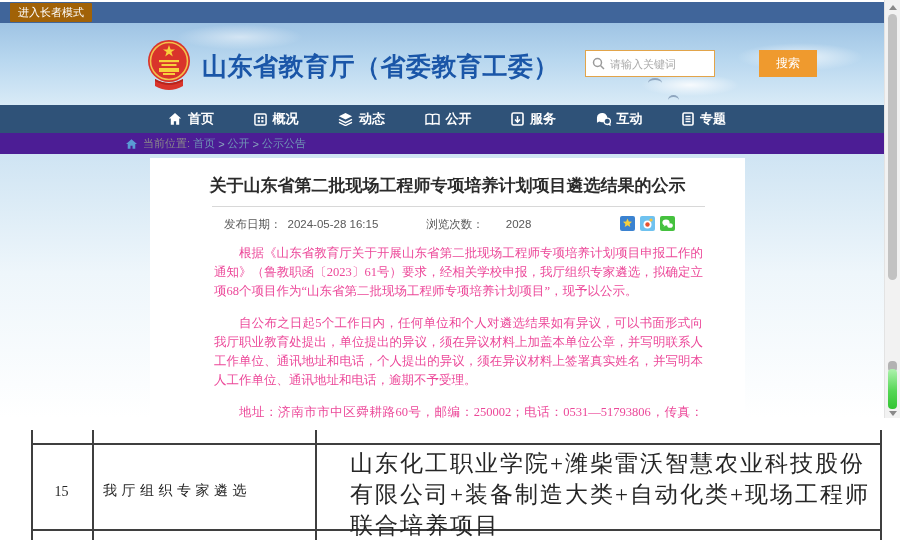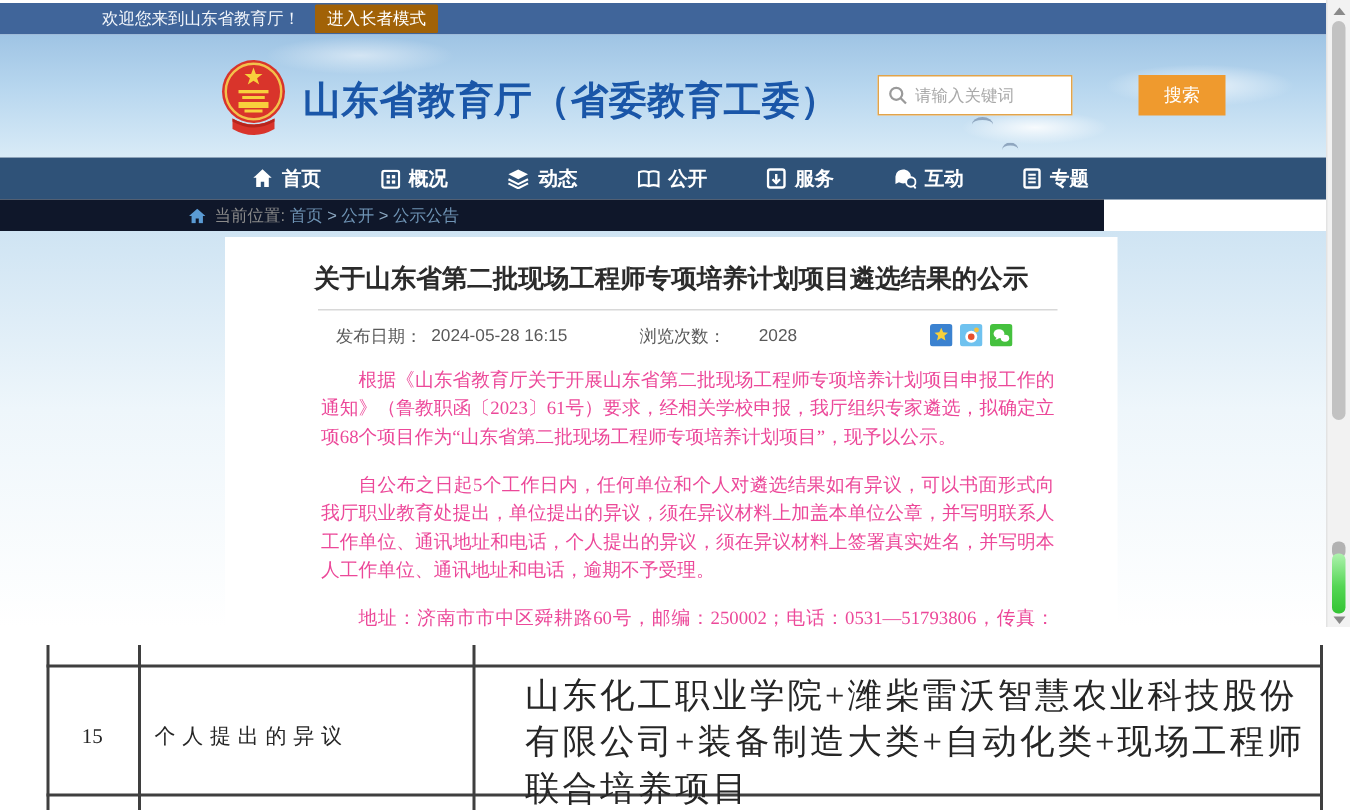--- a/index.html
+++ b/index.html
@@ -31,21 +31,21 @@
   .search-icon{position:absolute;left:7px;top:7px;}
   .search-btn{width:58px;height:27px;border:none;background:#ef9a2e;color:#fff;font-size:12px;cursor:pointer;}
   .bird{position:absolute;width:14px;height:8px;border-top:2px solid #8fa6bf;border-radius:50%;}
   
   .nav{position:absolute;top:105px;left:0;width:884px;height:28px;background:#2f5278;
        display:flex;align-items:center;justify-content:space-between;box-sizing:border-box;
        padding:0 158px 0 168px;}
   .nav-item{display:flex;align-items:center;gap:6px;color:#fff;font-size:13px;font-weight:bold;cursor:pointer;}
   .nav-item svg{display:block;}
   
-  .crumbbar{position:absolute;top:133px;left:0;width:736px;height:21px;background:#0f172a;
+  .crumbbar{position:absolute;top:133px;left:0;width:884px;height:21px;background:#4c1d95;
             display:flex;align-items:center;font-size:11px;color:#8a8a8a;}
   .crumb-home-icon{margin-left:126px;margin-right:6px;}
   .crumb-link{color:#6f94b5;cursor:pointer;}
   .crumb-sep{margin:0 3px;color:#8aa6bf;}
   
   .pagebg{position:absolute;top:154px;left:0;width:884px;height:264px;
           background:linear-gradient(180deg,#cfe4f3 0%,#eef6fb 45%,#ffffff 100%);}
   .card{position:absolute;top:158px;left:150px;width:595px;height:260px;background:#fff;}
   .art-title{text-align:center;padding-top:16px;font-size:17px;font-weight:bold;color:#2b2b2b;}
   .divider{margin:9px 40px 0 62px;border-bottom:1px solid #d8d8d8;}
@@ -77,21 +77,20 @@
   .cell-no{position:absolute;left:31px;top:66px;width:61px;text-align:center;font-size:14px;}
   .cell-school{position:absolute;left:103px;top:64px;font-size:14px;letter-spacing:4.5px;}
   .cell-project{position:absolute;left:350px;top:30px;width:524px;font-size:23px;letter-spacing:2px;line-height:31px;}
 </style>
 </head>
 <body>
 
 <div class="stage">
 
   <div class="topbar">
-    <span class="welcome">欢迎您来到山东省教育厅！</span>
     <span class="elderbtn">进入长者模式</span>
   </div>
 
   <div class="header">
     <span class="bird" style="left:648px;top:55px;"></span>
     <span class="bird" style="left:668px;top:72px;width:11px;"></span>
     <div class="brand">
       <svg class="emblem" viewBox="0 0 46 54">
         <circle cx="23" cy="22" r="21" fill="#d9342b"></circle>
         <circle cx="23" cy="22" r="18.5" fill="none" stroke="#f3c14b" stroke-width="1.6"></circle>
@@ -239,17 +238,17 @@
   </div>
 
   <div class="pdfsec">
     <span class="vline" style="left:31px;"></span>
     <span class="vline" style="left:92px;"></span>
     <span class="vline" style="left:315px;"></span>
     <span class="vline" style="left:880px;"></span>
     <span class="hline" style="top:25px;"></span>
     <span class="hline" style="top:111px;"></span>
     <div class="cell-no">15</div>
-    <div class="cell-school">个人提出的异议</div>
+    <div class="cell-school">我厅组织专家遴选</div>
     <div class="cell-project">山东化工职业学院+潍柴雷沃智慧农业科技股份有限公司+装备制造大类+自动化类+现场工程师联合培养项目</div>
   </div>
 
 </div>
 
 </body></html>

